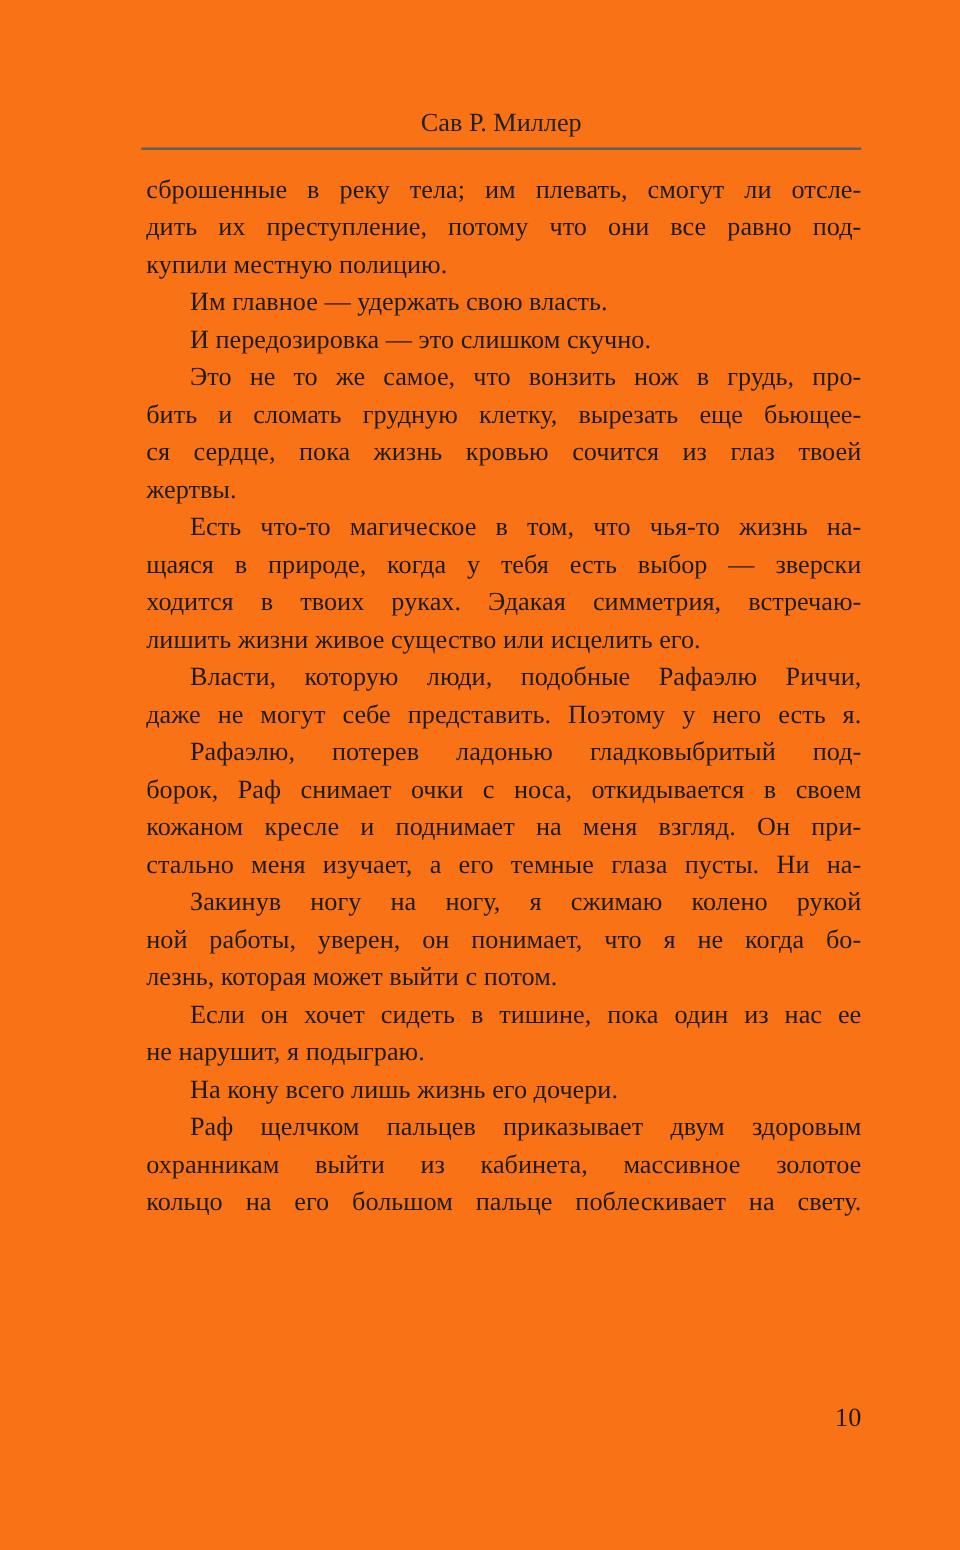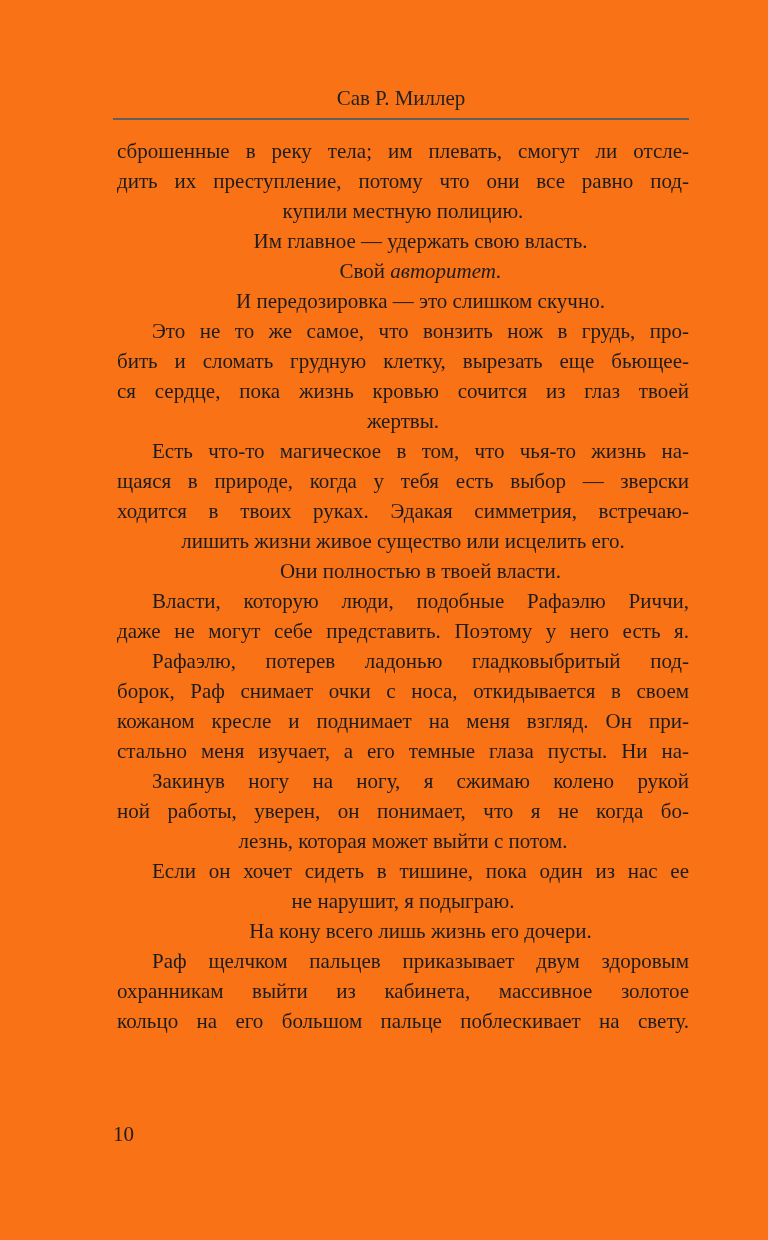--- a/index.html
+++ b/index.html
@@ -40,68 +40,65 @@
     top: 136px;
     left: 117px;
     width: 572px;
   }
   .line {
     height: 30px;
     line-height: 30px;
     font-size: 21px;
     white-space: normal;
     overflow: visible;
-    text-align: center;
   }
   .line.indent {
     text-indent: 35px;
   }
   .line.just {
     text-align: justify;
     text-align-last: justify;
   }
   .italic {
     font-style: italic;
   }
   .page-number {
     position: absolute;
     top: 1120px;
     left: 113px;
     width: 576px;
-    text-align: left;
+    text-align: right;
     font-size: 21px;
     line-height: 28px;
     color: #1c1c1c;
   }
 </style>
 </head>
 <body>
 
 <div class="page">
 
   <div class="running-header">Сав Р. Миллер</div>
 
   <div class="header-rule"></div>
 
   <div class="body-text">
       <div class="line just">сброшенные в реку тела; им плевать, смогут ли отсле-</div>
       <div class="line just">дить их преступление, потому что они все равно под-</div>
       <div class="line">купили местную полицию.</div>
       <div class="line indent">Им главное — удержать свою власть.</div>
-      <div class="line indent"><span>Свой </span><span class="italic">авторитет.</span></div>
       <div class="line indent">И передозировка — это слишком скучно.</div>
       <div class="line indent just">Это не то же самое, что вонзить нож в грудь, про-</div>
       <div class="line just">бить и сломать грудную клетку, вырезать еще бьющее-</div>
       <div class="line just">ся сердце, пока жизнь кровью сочится из глаз твоей</div>
       <div class="line">жертвы.</div>
       <div class="line indent just">Есть что-то магическое в том, что чья-то жизнь на-</div>
       <div class="line just">щаяся в природе, когда у тебя есть выбор — зверски</div>
       <div class="line just">ходится в твоих руках. Эдакая симметрия, встречаю-</div>
       <div class="line">лишить жизни живое существо или исцелить его.</div>
-      <div class="line indent">Они полностью в твоей власти.</div>
       <div class="line indent just">Власти, которую люди, подобные Рафаэлю Риччи,</div>
       <div class="line just">даже не могут себе представить. Поэтому у него есть я.</div>
       <div class="line indent just">Рафаэлю, потерев ладонью гладковыбритый под-</div>
       <div class="line just">борок, Раф снимает очки с носа, откидывается в своем</div>
       <div class="line just">кожаном кресле и поднимает на меня взгляд. Он при-</div>
       <div class="line just">стально меня изучает, а его темные глаза пусты. Ни на-</div>
       <div class="line indent just">Закинув ногу на ногу, я сжимаю колено рукой</div>
       <div class="line just">ной работы, уверен, он понимает, что я не когда бо-</div>
       <div class="line">лезнь, которая может выйти с потом.</div>
       <div class="line indent just">Если он хочет сидеть в тишине, пока один из нас ее</div>

